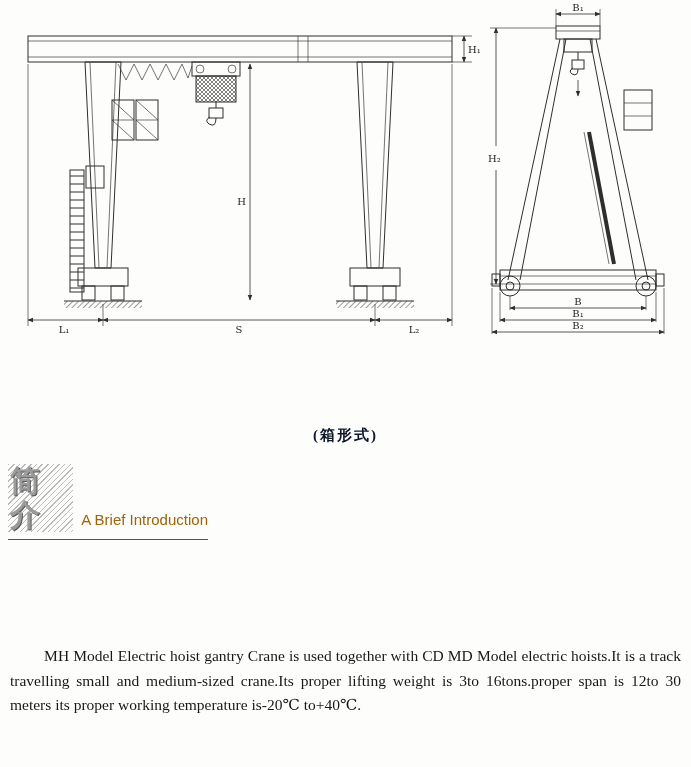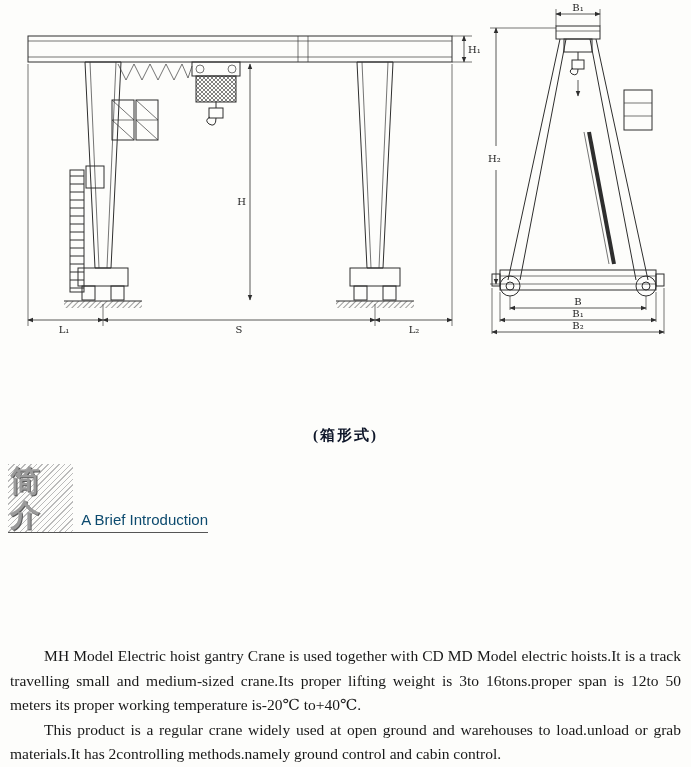--- a/index.html
+++ b/index.html
@@ -10,26 +10,26 @@
   svg.drawing { position:absolute; }
   .ln   { stroke:#2e2e2e; stroke-width:1; fill:none; }
   .thin { stroke:#3a3a3a; stroke-width:0.7; fill:none; }
   .dim  { stroke:#2e2e2e; stroke-width:0.8; fill:none; }
   text.lbl { font-family:"DejaVu Serif","Liberation Serif",serif; font-size:10px; fill:#1c1c1c; }
 
   .caption { position:absolute; top:426px; left:0; width:100%; text-align:center;
              font-size:15px; font-weight:bold; letter-spacing:2px; color:#0f172a; }
 
   .intro { position:absolute; left:8px; top:464px; width:200px; display:flex;
-           align-items:flex-end; gap:8px; border-bottom:1.5px solid #555; padding-bottom:0; }
+           align-items:flex-end; gap:8px; border-bottom:1.5px solid #555; padding-bottom:7px; }
   .zh-logo { font-family:"DejaVu Sans","Liberation Sans",sans-serif; font-size:30px; line-height:34px;
              font-weight:bold; color:#9b9b9b; letter-spacing:2px;
              text-shadow:1px 1px 0 #5a5a5a;
              background:repeating-linear-gradient(135deg,#bbb 0 1px,transparent 1px 4px); padding:0 2px; }
-  .intro-en { font-family:"Liberation Sans","DejaVu Sans",sans-serif; font-size:15px; color:#0c4a6e;
+  .intro-en { font-family:"Liberation Sans","DejaVu Sans",sans-serif; font-size:15px; color:#a16207;
               padding-bottom:4px; white-space:nowrap; }
 
   .zh-text { position:absolute; left:10px; top:520px; width:671px; font-size:15.5px; font-weight:bold;
              line-height:25px; text-align:justify; }
   .zh-text p { text-indent:2em; }
   .en-text { position:absolute; left:10px; top:644px; width:671px; font-size:15.5px;
              line-height:24.5px; text-align:justify; }
   .en-text p { text-indent:2.2em; }
 </style>
 </head>
@@ -222,17 +222,16 @@
 
   <div class="caption">(箱形式)</div>
 
   <div class="intro">
     <span class="zh-logo">简介</span>
     <span class="intro-en">A Brief Introduction</span>
   </div>
 
 
   <div class="en-text">
-    <p>MH Model Electric hoist gantry Crane is used together with CD MD Model electric hoists.It is a track travelling small and medium-sized crane.Its proper lifting weight is 3to 16tons.proper span  is 12to 50 meters its proper working temperature is-20℃ to+40℃.</p>
-    <p>This product is a regular crane widely used at open ground and warehouses to load.unload or grab materials.It has 2controlling methods.namely ground control and cabin control.</p>
+    <p>MH Model Electric hoist gantry Crane is used together with CD MD Model electric hoists.It is a track travelling small and medium-sized crane.Its proper lifting weight is 3to 16tons.proper span  is 12to 30 meters its proper working temperature is-20℃ to+40℃.</p>
   </div>
 
 </div>
 
 </body></html>

